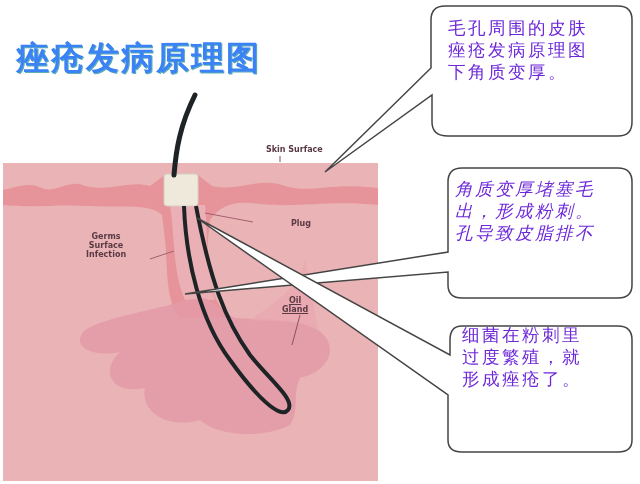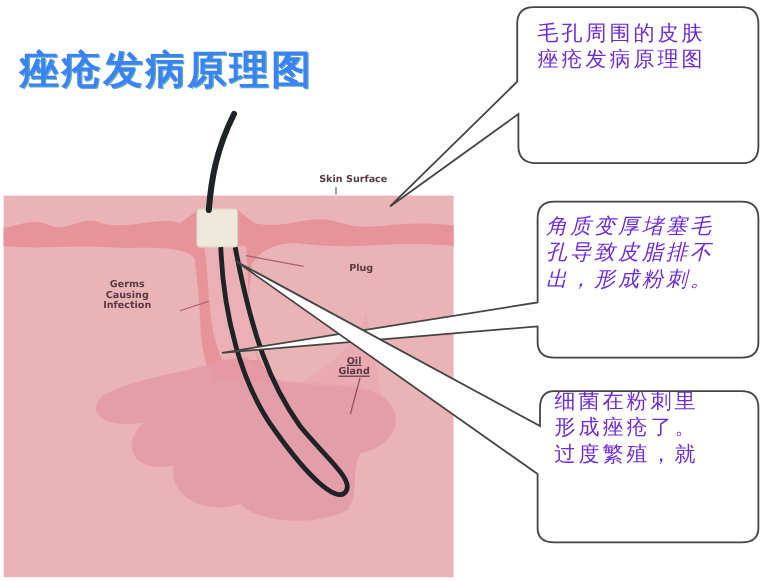--- a/index.html
+++ b/index.html
@@ -51,34 +51,35 @@
   </g>
   <g fill="#ffffff" stroke="#444" stroke-width="1.5">
     <path d="M462,326 L618,326 Q632,326 632,340 L632,440 Q632,452 618,452 L462,452 Q448,452 448,440 L448,395 L197,218 L450,355 L450,340 Q450,326 462,326 Z"></path>
   </g>
 </svg>
 
 <div class="lbl" style="left:266px; top:145px;">Skin Surface</div>
 <div class="lbl" style="left:247px; top:219px;margin-left:44px;">Plug</div>
 <div class="lbl" style="left:86px; top:232px;">
   <div>Germs</div>
-  <div>Causing</div>
+  <div>Surface</div>
   <div>Infection</div>
 </div>
 <div class="lbl" style="left:282px; top:296px;text-decoration:underline;">
   <div>Oil</div>
   <div>Gland</div>
 </div>
 
 <div class="callout-text" style="left:448px; top:17px;">
   <div>毛孔周围的皮肤</div>
   <div>痤疮发病原理图</div>
+  <div>下角质变厚。</div>
 </div>
 <div class="callout-text" style="left:455px; top:178px;font-style:italic;">
   <div>角质变厚堵塞毛</div>
+  <div>出，形成粉刺。</div>
   <div>孔导致皮脂排不</div>
-  <div>出，形成粉刺。</div>
 </div>
 <div class="callout-text" style="left:462px; top:324px;">
   <div>细菌在粉刺里</div>
+  <div>过度繁殖，就</div>
   <div>形成痤疮了。</div>
-  <div>过度繁殖，就</div>
 </div>
 
 </body></html>

